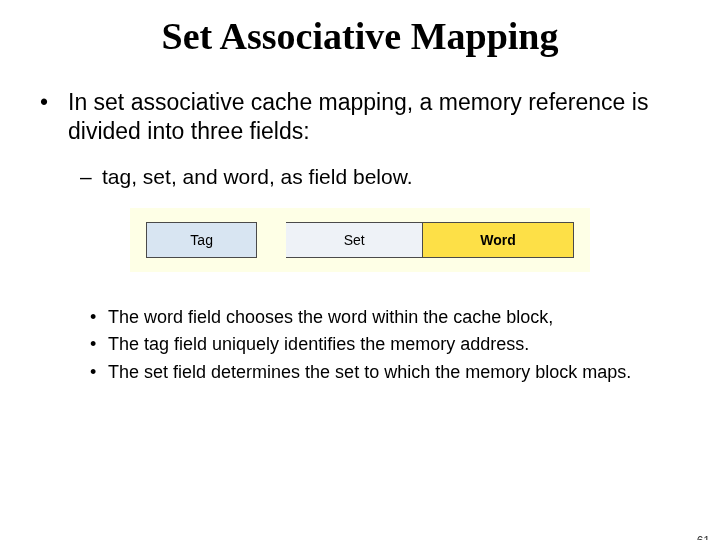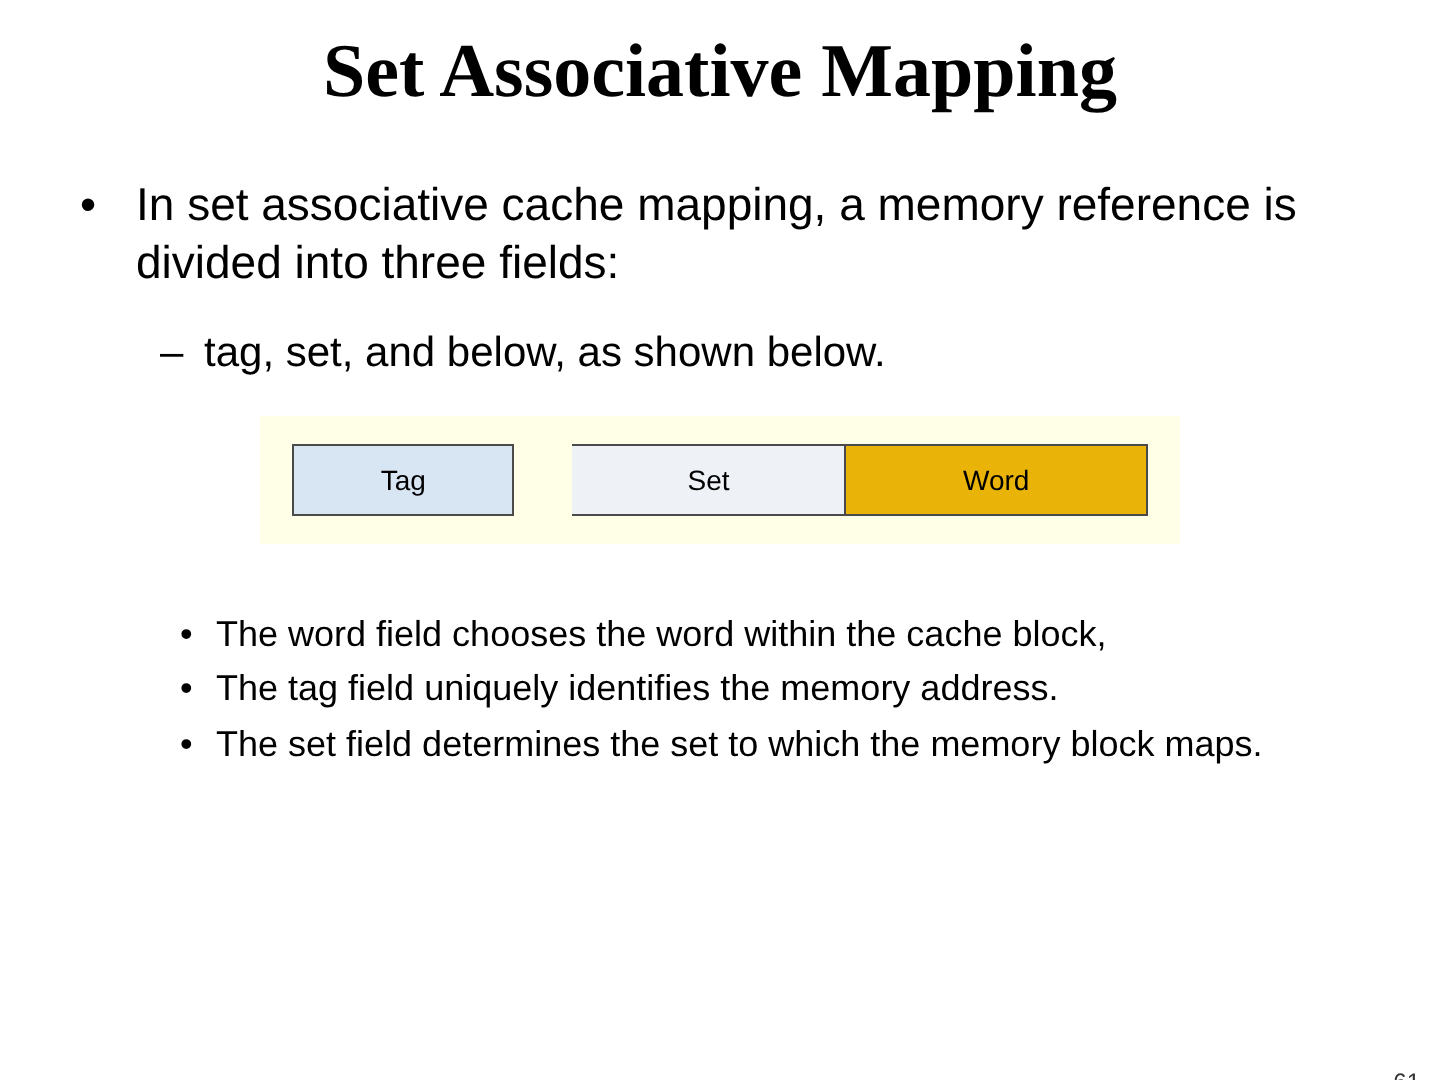--- a/index.html
+++ b/index.html
@@ -73,21 +73,21 @@
     align-items: center;
     justify-content: center;
     font-size: 14px;
     box-sizing: border-box;
   }
   .cell + .cell {
     border-left: none;
   }
   .cell.tag  { flex: 0 0 26%; background: #d8e5f2; }
   .cell.set  { flex: 0 0 32%; background: #eef2f7; margin-left: 29px; }
-  .cell.word { flex: 1 1 auto; background: #eab308; }
+  .cell.word { flex: 1 1 auto; background: #fde047; font-weight: bold; }
   .b3-group {
     margin-top: 34px;
     margin-left: 90px;
     margin-right: 60px;
   }
   .b3 {
     font-size: 18px;
     line-height: 1.3;
     display: flex;
     margin-top: 4px;
@@ -114,21 +114,21 @@
 
   <div class="title">Set Associative Mapping</div>
 
   <div class="bullets">
     <div class="b1">
       <div class="marker">•</div>
       <div class="text">In set associative cache mapping, a memory reference is divided into three fields:</div>
     </div>
     <div class="b2">
       <div class="marker">–</div>
-      <div class="text">tag, set, and below, as shown below.</div>
+      <div class="text">tag, set, and word, as field below.</div>
     </div>
   </div>
 
   <div class="diagram">
     <div class="cells">
       <div class="cell tag">Tag</div>
       <div class="cell set">Set</div>
       <div class="cell word">Word</div>
     </div>
   </div>

